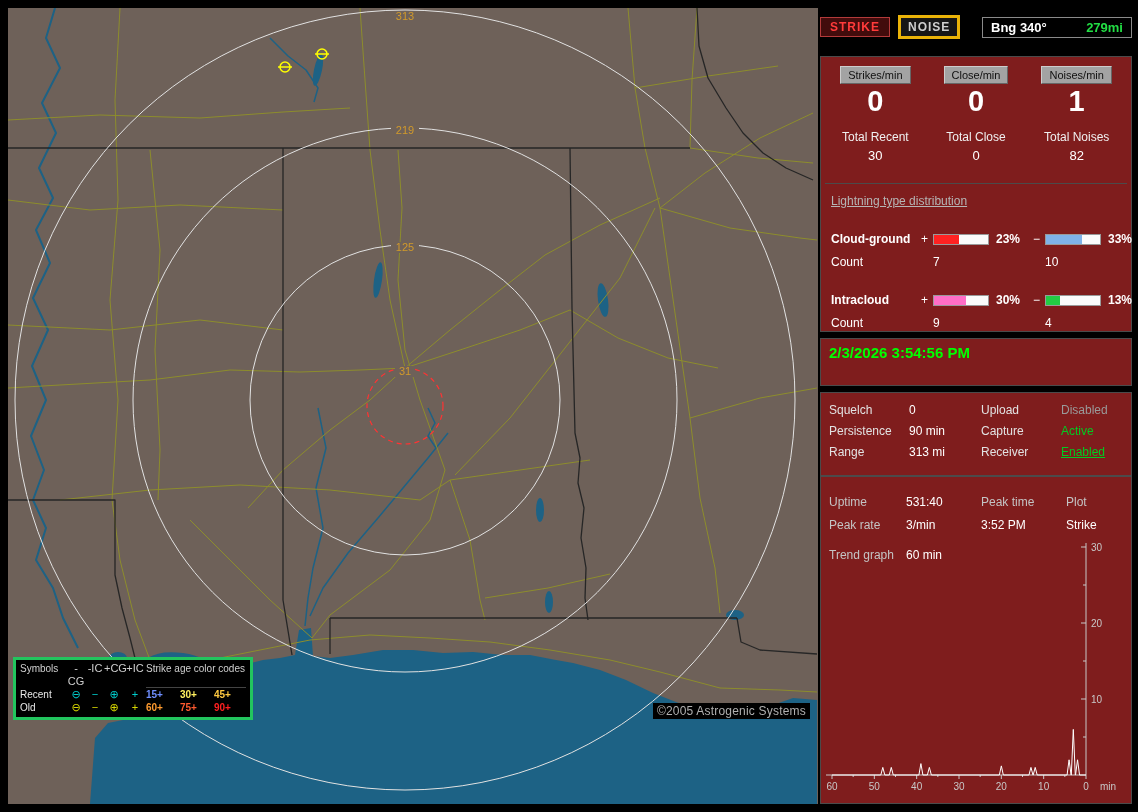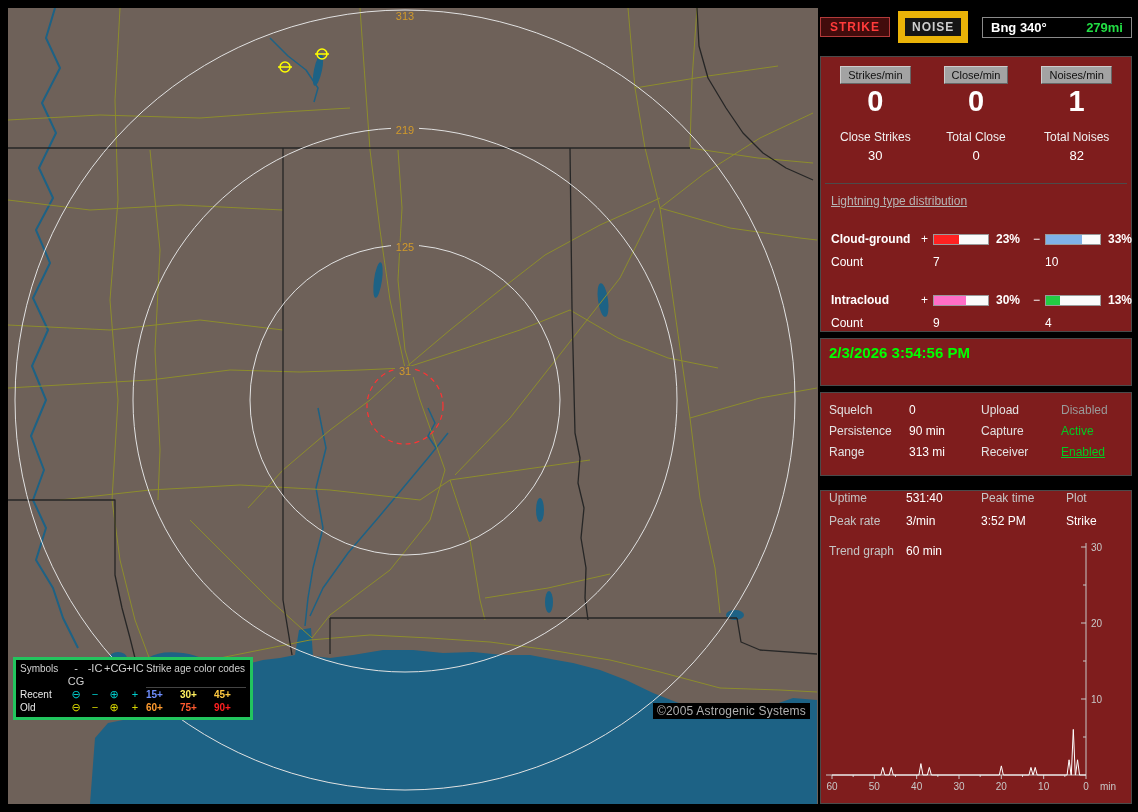--- a/index.html
+++ b/index.html
@@ -24,21 +24,21 @@
   .lg-a{font-weight:bold}
 
   
   .sidebar{position:absolute;left:820px;top:8px;width:312px;height:796px;
     display:flex;flex-direction:column}
   .panel{border:1px solid #4b4b4b;background:#7f1d1d}
 
   .top-controls{display:flex;align-items:center;gap:8px;height:26px;margin-top:6px}
   .btn-strike{background:#420c0c;border:1px solid #b23a3a;color:#ff3b3b;font-weight:700;
     font-size:12px;letter-spacing:1px;padding:2px 9px;font-family:inherit;cursor:pointer}
-  .btn-noise{background:#161616;border:7px solid #eab308;color:#cfcfcf;font-weight:700;
+  .btn-noise{background:#161616;border:3px solid #eab308;color:#cfcfcf;font-weight:700;
     font-size:12px;letter-spacing:1px;padding:2px 7px;font-family:inherit;cursor:pointer}
   .bng-box{margin-left:auto;border:1px solid #8a8a8a;background:#000;width:150px;
     display:flex;justify-content:space-between;align-items:center;padding:2px 8px;
     font-size:13px;font-weight:700}
 
   .stats-panel{margin-top:16px;height:276px;padding:8px 4px 0}
   .rate-grid{display:grid;grid-template-columns:1fr 1fr 1fr;text-align:center}
   .rate-label{background:#a3a3a3;color:#101010;font-size:11px;padding:2px 7px;
     display:inline-block;border:1px solid #cdcdcd;border-right-color:#666;
     border-bottom-color:#666}
@@ -61,21 +61,21 @@
 
   .datetime-panel{margin-top:6px;height:48px;line-height:28px;padding:0 8px;
     font-size:15px;font-weight:700}
 
   .settings-panel{margin-top:6px;height:84px;padding:7px 8px}
   .settings-row{display:grid;grid-template-columns:80px 72px 80px auto;
     font-size:12px;line-height:21px}
   .set-label{color:#e2e2e2}
   .set-value{color:#fff}
 
-  .bottom-panel{margin-top:14px;flex:1;padding:0 8px;position:relative}
+  .bottom-panel{margin-top:0;flex:1;padding:18px 8px;position:relative}
   .status-grid{display:grid;grid-template-columns:77px 75px 85px auto;
     font-size:12px;line-height:15px;row-gap:8px}
   .st-label{color:#c4c4c4}
   .st-value{color:#fff}
   .trend-row{margin-top:15px;display:grid;grid-template-columns:77px auto;font-size:12px}
   #trend-svg{position:absolute;left:3px;bottom:4px}
 </style>
 </head>
 <body>
 
@@ -228,21 +228,21 @@
   <div class="panel stats-panel">
     <div class="rate-grid">
       <div><span class="rate-label">Strikes/min</span></div>
       <div><span class="rate-label">Close/min</span></div>
       <div><span class="rate-label">Noises/min</span></div>
 
       <div class="rate-value">0</div>
       <div class="rate-value">0</div>
       <div class="rate-value">1</div>
 
-      <div class="total-label">Close Strikes</div>
+      <div class="total-label">Total Recent</div>
       <div class="total-label">Total Close</div>
       <div class="total-label">Total Noises</div>
 
       <div class="total-value">30</div>
       <div class="total-value">0</div>
       <div class="total-value">82</div>
     </div>
 
     <div class="ltd">
       <div class="ltd-header">Lightning type distribution</div>

